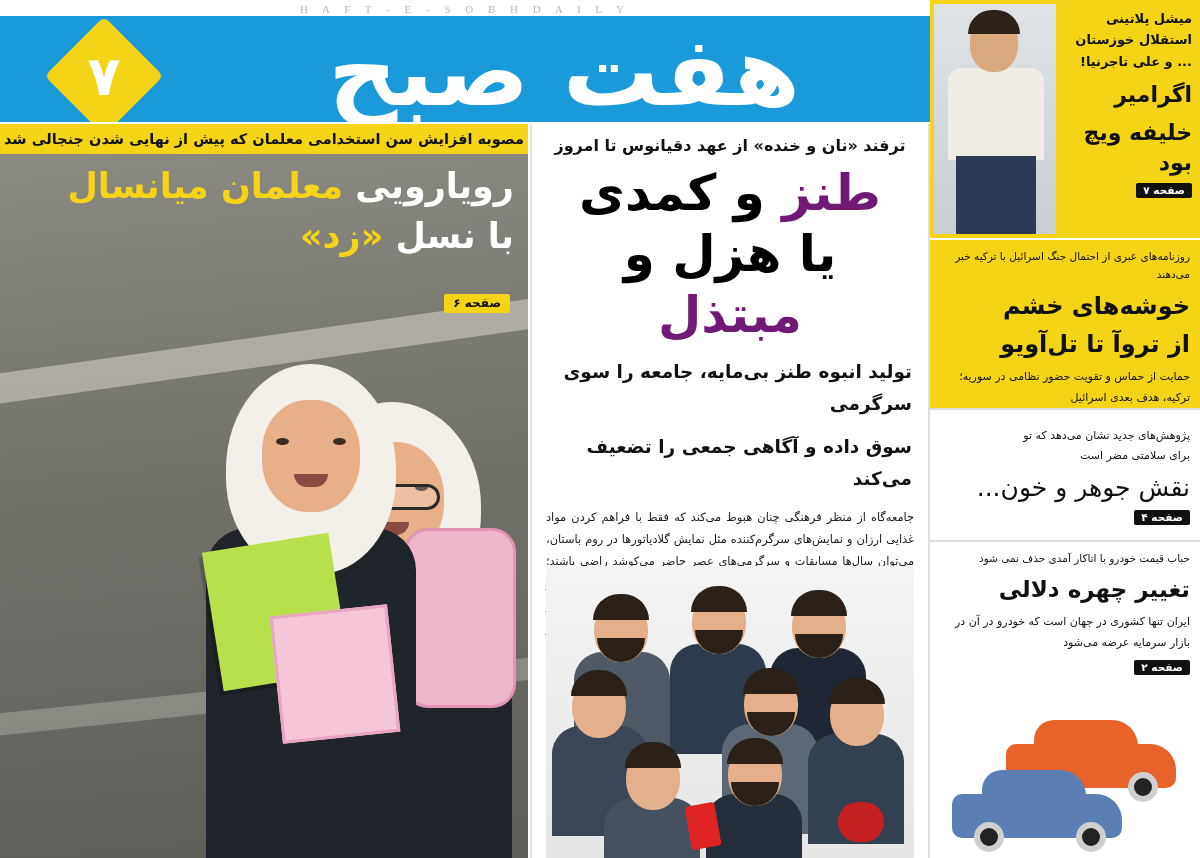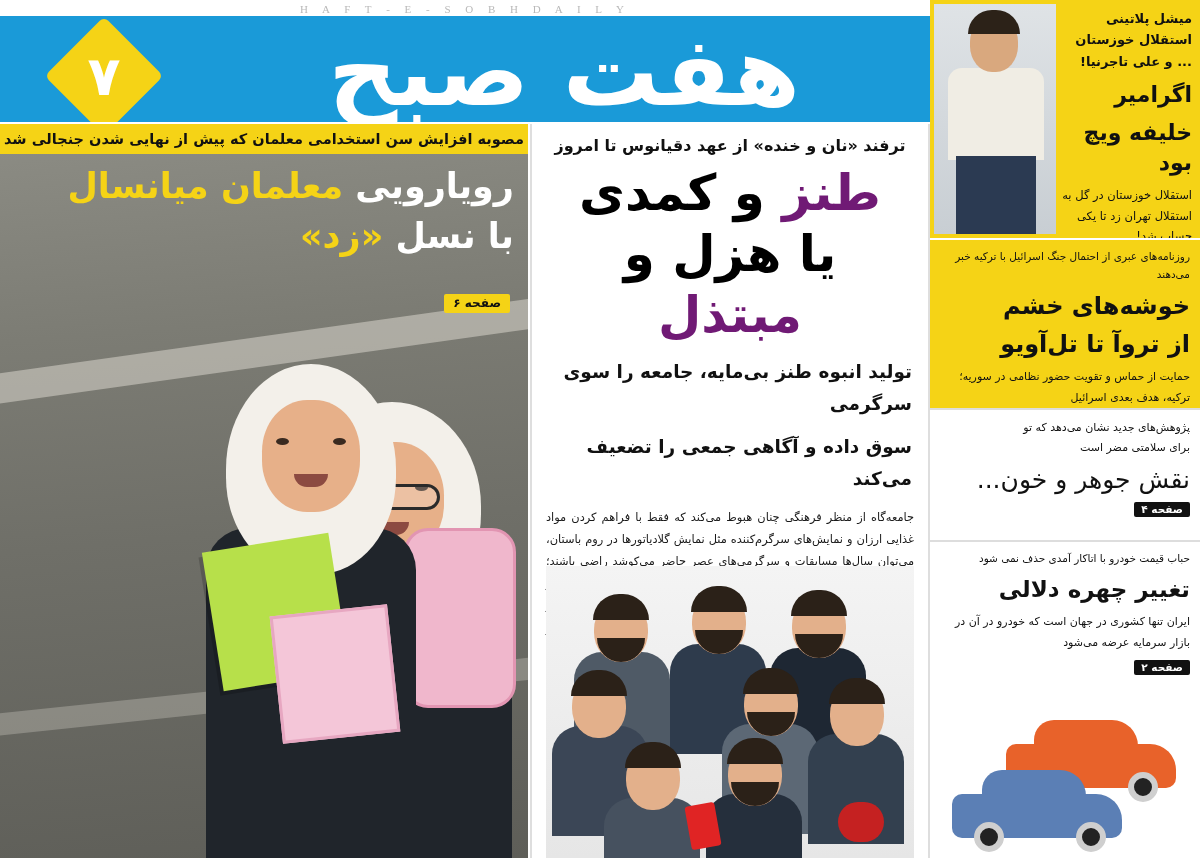--- a/index.html
+++ b/index.html
@@ -351,21 +351,21 @@
   .pref-black {
     display: inline-block; background:#111; color:#fff; font-size:10.5px;
     font-weight: bold; padding: 1px 7px 2px 7px; border-radius:2px; margin-top:6px;
   }
   
   .rb2 { position: absolute; top: 238px; left: 0; width: 270px; height: 170px; background:#f5d316; padding: 8px 10px; text-align: right; border-top: 2px solid #fff;}
   .rb2 .lead { font-size: 10.5px; color:#111; line-height: 1.7; }
   .rb2 h2 { margin: 6px 0 0 0; font-size: 24px; font-weight: bold; color:#111; line-height: 1.35; }
   .rb2 .desc { font-size: 11px; color:#111; line-height: 1.85; margin-top: 7px; }
   
-  .rb3 { position: absolute; top: 408px; left: 0; width: 270px; height: 132px; background:#ffffff; padding: 8px 10px; text-align: right; border-top: 2px solid #ddd;}
+  .rb3 { position: absolute; top: 408px; left: 0; width: 270px; height: 132px; background:#ffffff; padding: 16px 10px; text-align: right; border-top: 2px solid #ddd;}
   .rb3 .lead { font-size: 11px; color:#111; line-height: 1.8; }
   .rb3 h2 { margin: 6px 0 0 0; font-size: 25px; font-weight: normal; color:#111; line-height: 1.3; }
   
   .rb4 { position: absolute; top: 540px; left: 0; width: 270px; height: 318px; background:#ffffff; padding: 8px 10px 0 10px; text-align: right; border-top: 2px solid #ddd;}
   .rb4 .lead { font-size: 10.5px; color:#111; line-height: 1.7; }
   .rb4 h2 { margin: 6px 0 0 0; font-size: 23px; font-weight: bold; color:#111; line-height: 1.35; }
   .rb4 .desc { font-size: 11px; color:#111; line-height: 1.9; margin-top: 7px; }
   .cars {
     position: absolute; left: 0; bottom: 0; width: 270px; height: 150px;
     background: #ffffff; overflow: hidden;
@@ -526,21 +526,20 @@
         <div class="man-pants"></div>
         <div class="man-head"></div>
         <div class="man-hair"></div>
       </div>
       <div class="txt">
         <div class="small">میشل پلاتینی</div>
         <div class="small">استقلال خوزستان</div>
         <div class="small">... و علی تاجرنیا!</div>
         <div class="big">اگرامیر</div>
         <div class="big">خلیفه ویچ بود</div>
-        <div class="tiny">استقلال خوزستان در گل به استقلال تهران زد تا یکی حساب شد!</div>
         <span class="pref-black">صفحه ۷</span>
       </div>
     </div>
 
     <div class="rb2">
       <div class="lead">روزنامه‌های عبری از احتمال جنگ اسرائیل با ترکیه خبر می‌دهند</div>
       <h2>خوشه‌های خشم</h2>
       <h2>از تروآ تا تل‌آویو</h2>
       <div class="desc">حمایت از حماس و تقویت حضور نظامی در سوریه؛ ترکیه، هدف بعدی اسرائیل</div>
       <span class="pref-black">صفحه ۳</span>

